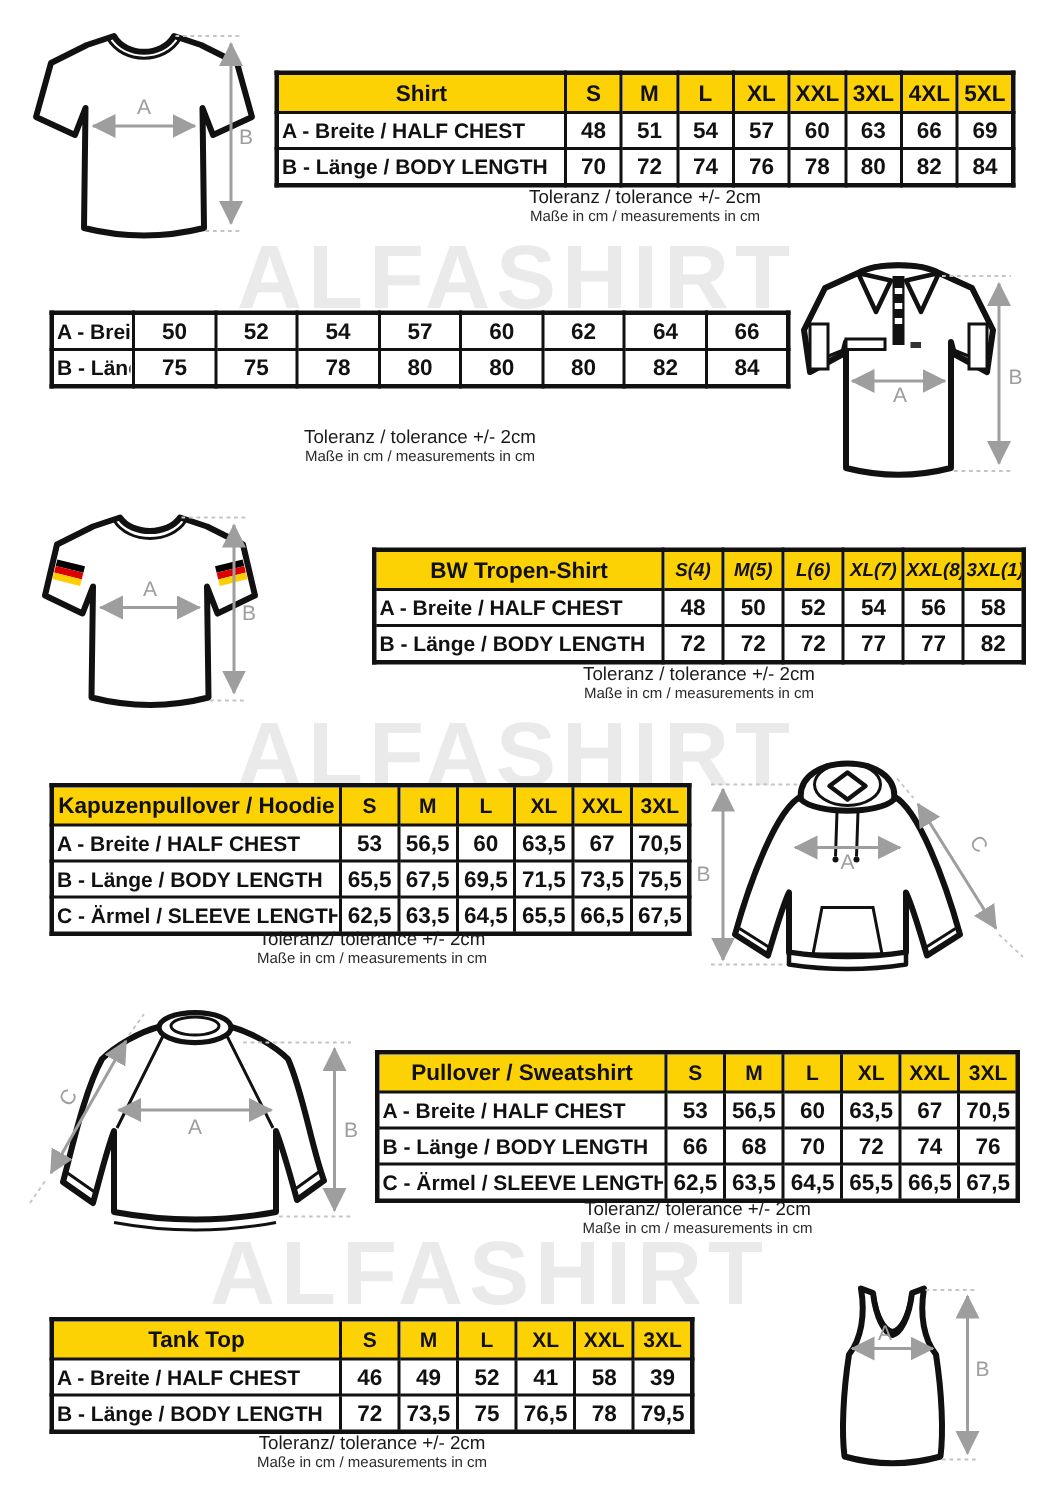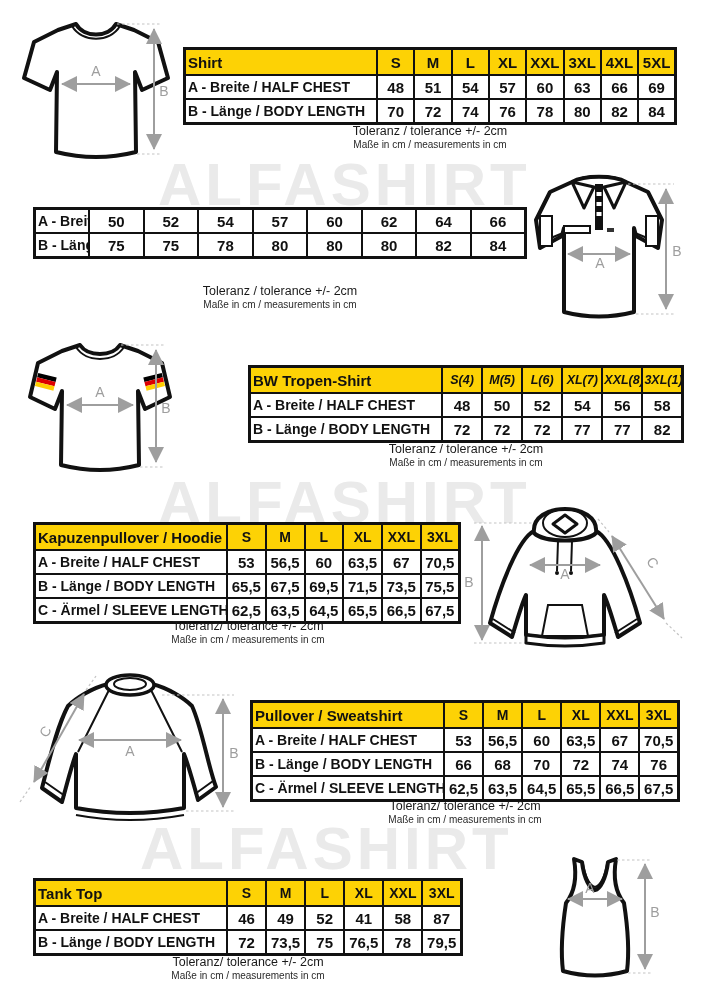--- a/index.html
+++ b/index.html
@@ -8,25 +8,25 @@
   .watermark{position:absolute;z-index:0;font-weight:bold;font-size:60px;
        letter-spacing:4px;color:#eaeaea;transform:scaleY(1.0);white-space:nowrap;
        font-family:"Liberation Sans",sans-serif;text-align:right;}
   .section{position:absolute;z-index:1;}
   table.size-table{border-collapse:collapse;table-layout:fixed;background:#fff;
        border:3px solid #111;}
   table.size-table th,table.size-table td{border:2px solid #111;padding:0 2px;
        height:22px;line-height:1;font-weight:bold;color:#111;overflow:hidden;
        white-space:nowrap;}
   table.size-table th{background:#fdd205;height:24px;}
-  th.title{text-align:left;padding-left:8px;font-size:15px;}
+  th.title{text-align:center;padding-left:8px;font-size:15px;}
   th.size{text-align:center;font-size:15px;}
   table.cols6 th.size{font-size:14px;}
   table.bwtable th.size{font-size:12.5px;padding:0 1px;font-style:italic;}
-  td.lbl{text-align:left;padding-left:8px;font-size:14px;background:#fff;}
+  td.lbl{text-align:left;padding-left:8px;font-size:14px;background:#fff;border-radius:11px;}
   td.val{text-align:center;font-size:15px;background:#fff;}
   .tol{position:absolute;z-index:1;text-align:center;color:#1a1a1a;}
   .tol .l1{font-size:12.5px;}
   .tol .l2{font-size:10px;margin-top:1px;color:#2a2a2a;}
   svg text{font-family:"Liberation Sans",sans-serif;fill:#9e9e9e;font-size:14px;}
   svg .outline{fill:#fff;stroke:#111;stroke-width:4;stroke-linejoin:round;}
   svg .thin{fill:none;stroke:#111;stroke-width:2;}
   svg .dim{stroke:#9e9e9e;stroke-width:2;fill:none;}
   svg .dot{stroke:#c4c4c4;stroke-width:1.2;stroke-dasharray:2.5,2.5;fill:none;}
 </style>
@@ -357,21 +357,21 @@
           <th class="size">XXL</th>
           <th class="size">3XL</th>
         </tr>
         <tr>
           <td class="lbl">A -  Breite / HALF CHEST</td>
           <td class="val">46</td>
           <td class="val">49</td>
           <td class="val">52</td>
           <td class="val">41</td>
           <td class="val">58</td>
-          <td class="val">87</td>
+          <td class="val">39</td>
         </tr>
         <tr>
           <td class="lbl">B -  Länge / BODY LENGTH</td>
           <td class="val">72</td>
           <td class="val">73,5</td>
           <td class="val">75</td>
           <td class="val">76,5</td>
           <td class="val">78</td>
           <td class="val">79,5</td>
         </tr>

